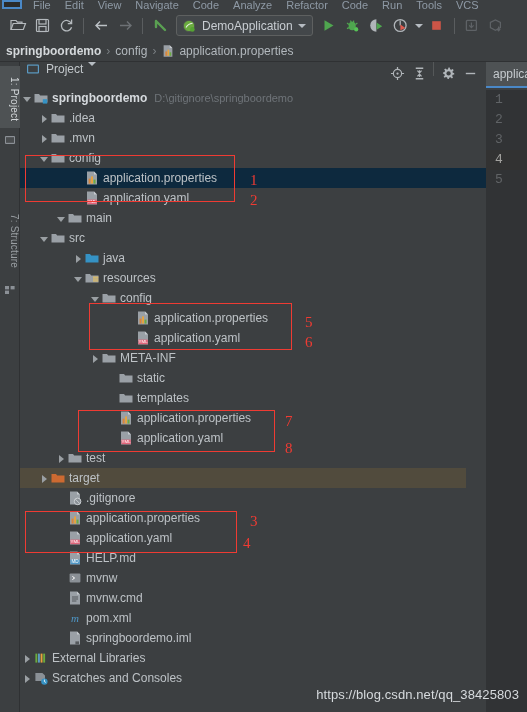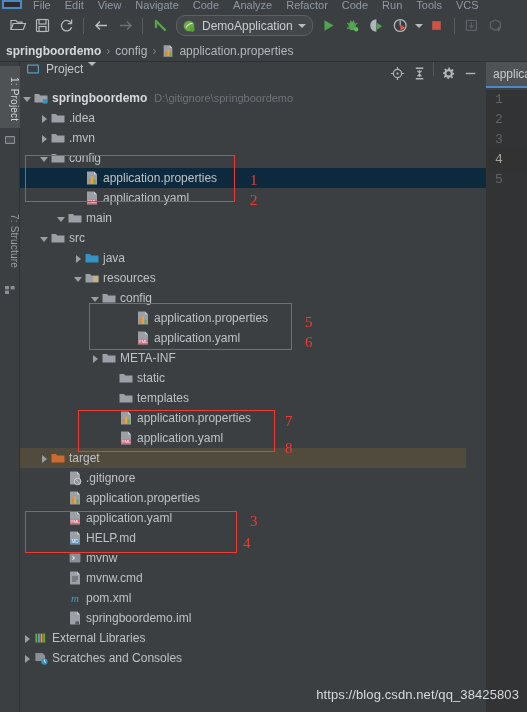--- a/index.html
+++ b/index.html
@@ -45,21 +45,21 @@
     width: 24px; height: 24px; display: flex;
     align-items: center; justify-content: center;
     flex: 0 0 auto;
   }
   .tb-sep {
     width: 1px; height: 16px; background: #5a5d5f; margin: 0 5px; flex: 0 0 auto;
   }
   .runconfig {
     display: flex; align-items: center; gap: 5px;
     height: 21px; padding: 0 6px 0 5px;
-    border: 1px solid #5e6060; border-radius: 9px;
+    border: 1px solid #5e6060; border-radius: 3px;
     background: #43474a; margin-left: 4px; margin-right: 4px;
     flex: 0 0 auto;
   }
   .runconfig .rc-label {
     font-size: 12px; color: #c8cdd2; white-space: nowrap;
   }
   .caret-dn {
     width: 0; height: 0; border-left: 4px solid transparent;
     border-right: 4px solid transparent; border-top: 4px solid #b6bcc2;
   }
@@ -555,20 +555,28 @@
         <span style="flex: 0 0 auto; width: 87px;"></span>
         <span class="twisty"></span>
         <span class="ricon"><svg width="16" height="16" viewBox="0 0 16 16">
             <path d="M3 1.5 L10 1.5 L13 4.5 L13 14.5 L3 14.5 Z" fill="#9aa0a6"></path>
             <path d="M10 1.5 L13 4.5 L10 4.5 Z" fill="#c6cace"></path>
             <rect x="3.4" y="9.6" width="9.4" height="4.6" fill="#e0657a"></rect>
             <text x="8.1" y="13.3" font-size="4.4" fill="#ffffff" text-anchor="middle" font-family="Liberation Sans">YML</text>
           </svg></span>
         <span class="rlabel">application.yaml</span>
       </div>
+      <div class="row">
+        <span style="flex: 0 0 auto; width: 36px;"></span>
+        <span class="twisty closed"></span>
+        <span class="ricon"><svg width="16" height="16" viewBox="0 0 16 16">
+            <path d="M1.5 4 L6 4 L7.2 5.6 L14.5 5.6 L14.5 12.6 L1.5 12.6 Z" fill="#9aa0a6"></path>
+          </svg></span>
+        <span class="rlabel">test</span>
+      </div>
       <div class="row excluded">
         <span style="flex: 0 0 auto; width: 19px;"></span>
         <span class="twisty closed"></span>
         <span class="ricon"><svg width="16" height="16" viewBox="0 0 16 16">
             <path d="M1.5 4 L6 4 L7.2 5.6 L14.5 5.6 L14.5 12.6 L1.5 12.6 Z" fill="#cd6a31"></path>
           </svg></span>
         <span class="rlabel">target</span>
       </div>
       <div class="row">
         <span style="flex: 0 0 auto; width: 36px;"></span>

